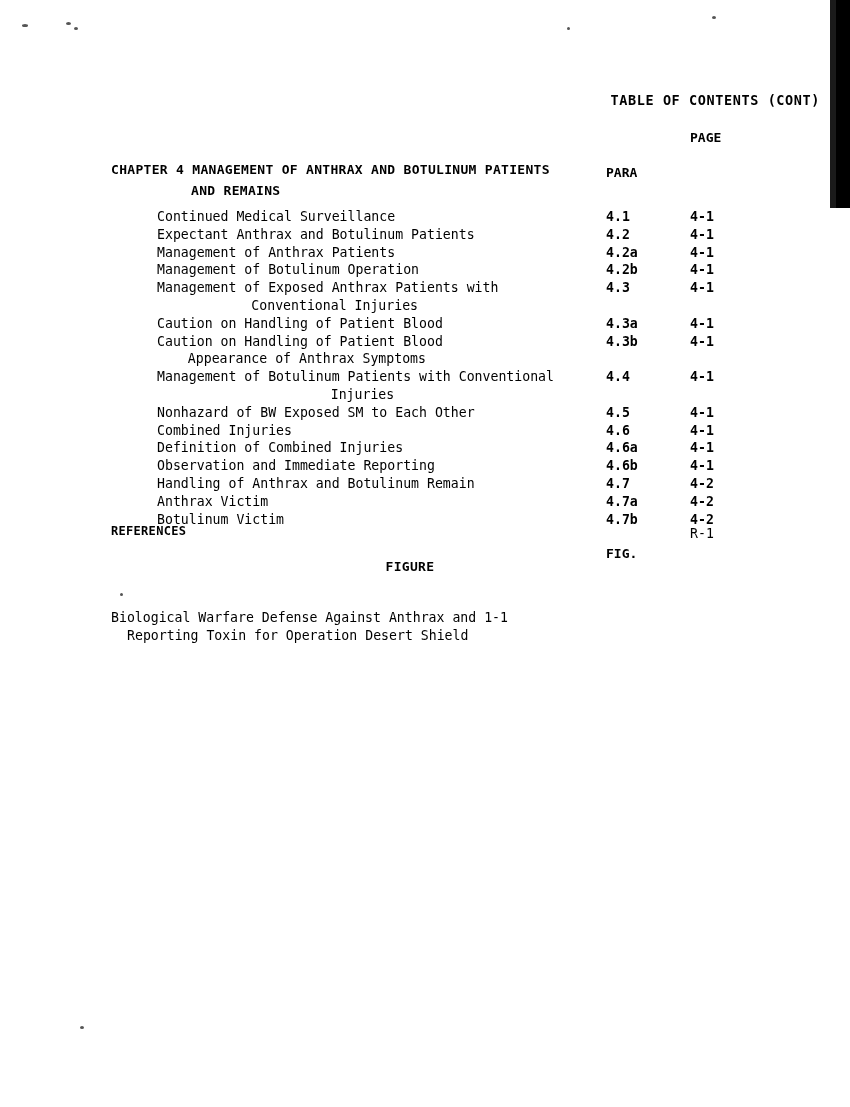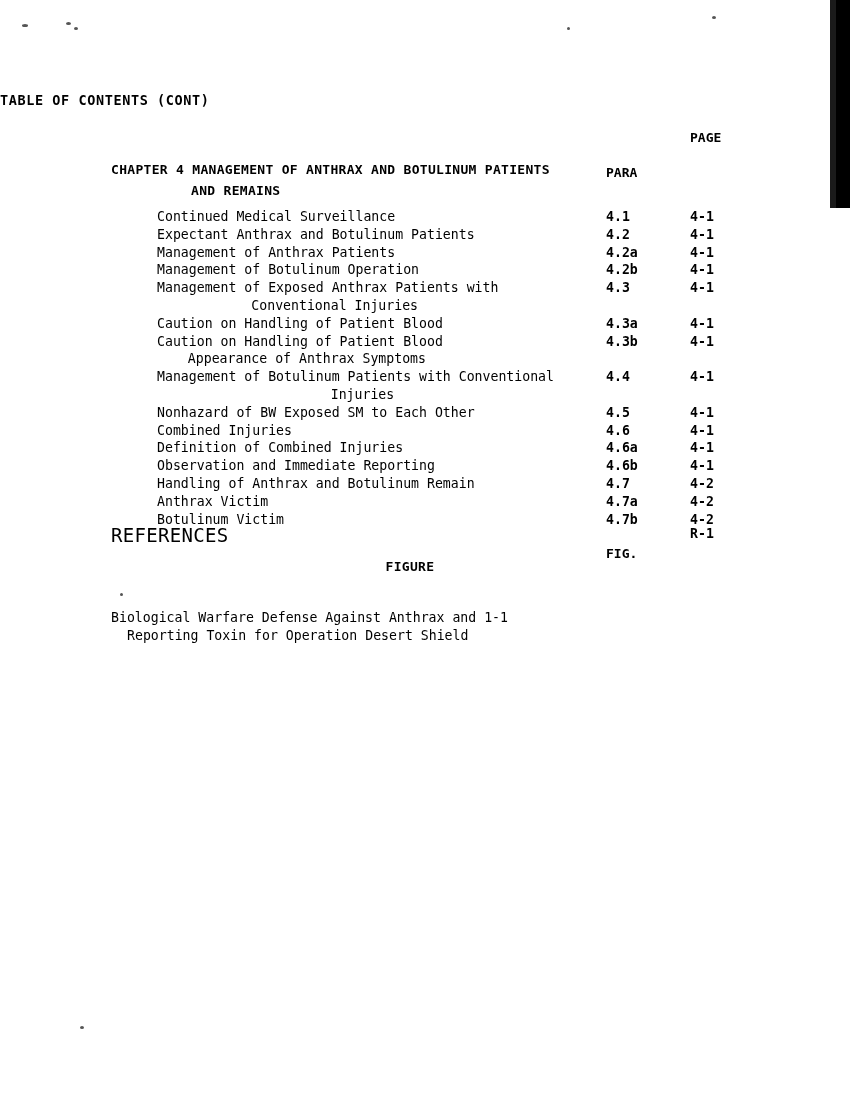--- a/index.html
+++ b/index.html
@@ -38,21 +38,21 @@
   .speck {
     position: absolute;
     background: #555;
     border-radius: 50%;
   }
   .doc-title {
     position: absolute;
     top: 92px;
     left: 0;
     width: 820px;
-    text-align: left;
+    text-align: right;
     font-size: 13.5px;
     letter-spacing: 0.6px;
     font-weight: bold;
   }
   .col-heads {
     position: absolute;
     top: 130px;
     left: 0;
     width: 820px;
     font-size: 13px;
@@ -112,30 +112,30 @@
   }
   .entry .page {
     position: absolute;
     left: 690px;
     font-weight: bold;
   }
   .references {
     position: absolute;
     top: 524px;
     left: 111px;
-    font-size: 19px;
-    font-weight: normal;
+    font-size: 12px;
+    font-weight: bold;
     letter-spacing: 0.3px;
   }
   .references-page {
     position: absolute;
     top: 526px;
     left: 690px;
     font-size: 13.2px;
-    font-weight: bold;
+    font-weight: normal;
   }
   .figure-head {
     position: absolute;
     top: 559px;
     left: 0;
     width: 820px;
     text-align: center;
     font-size: 13px;
     font-weight: bold;
     letter-spacing: 0.3px;

